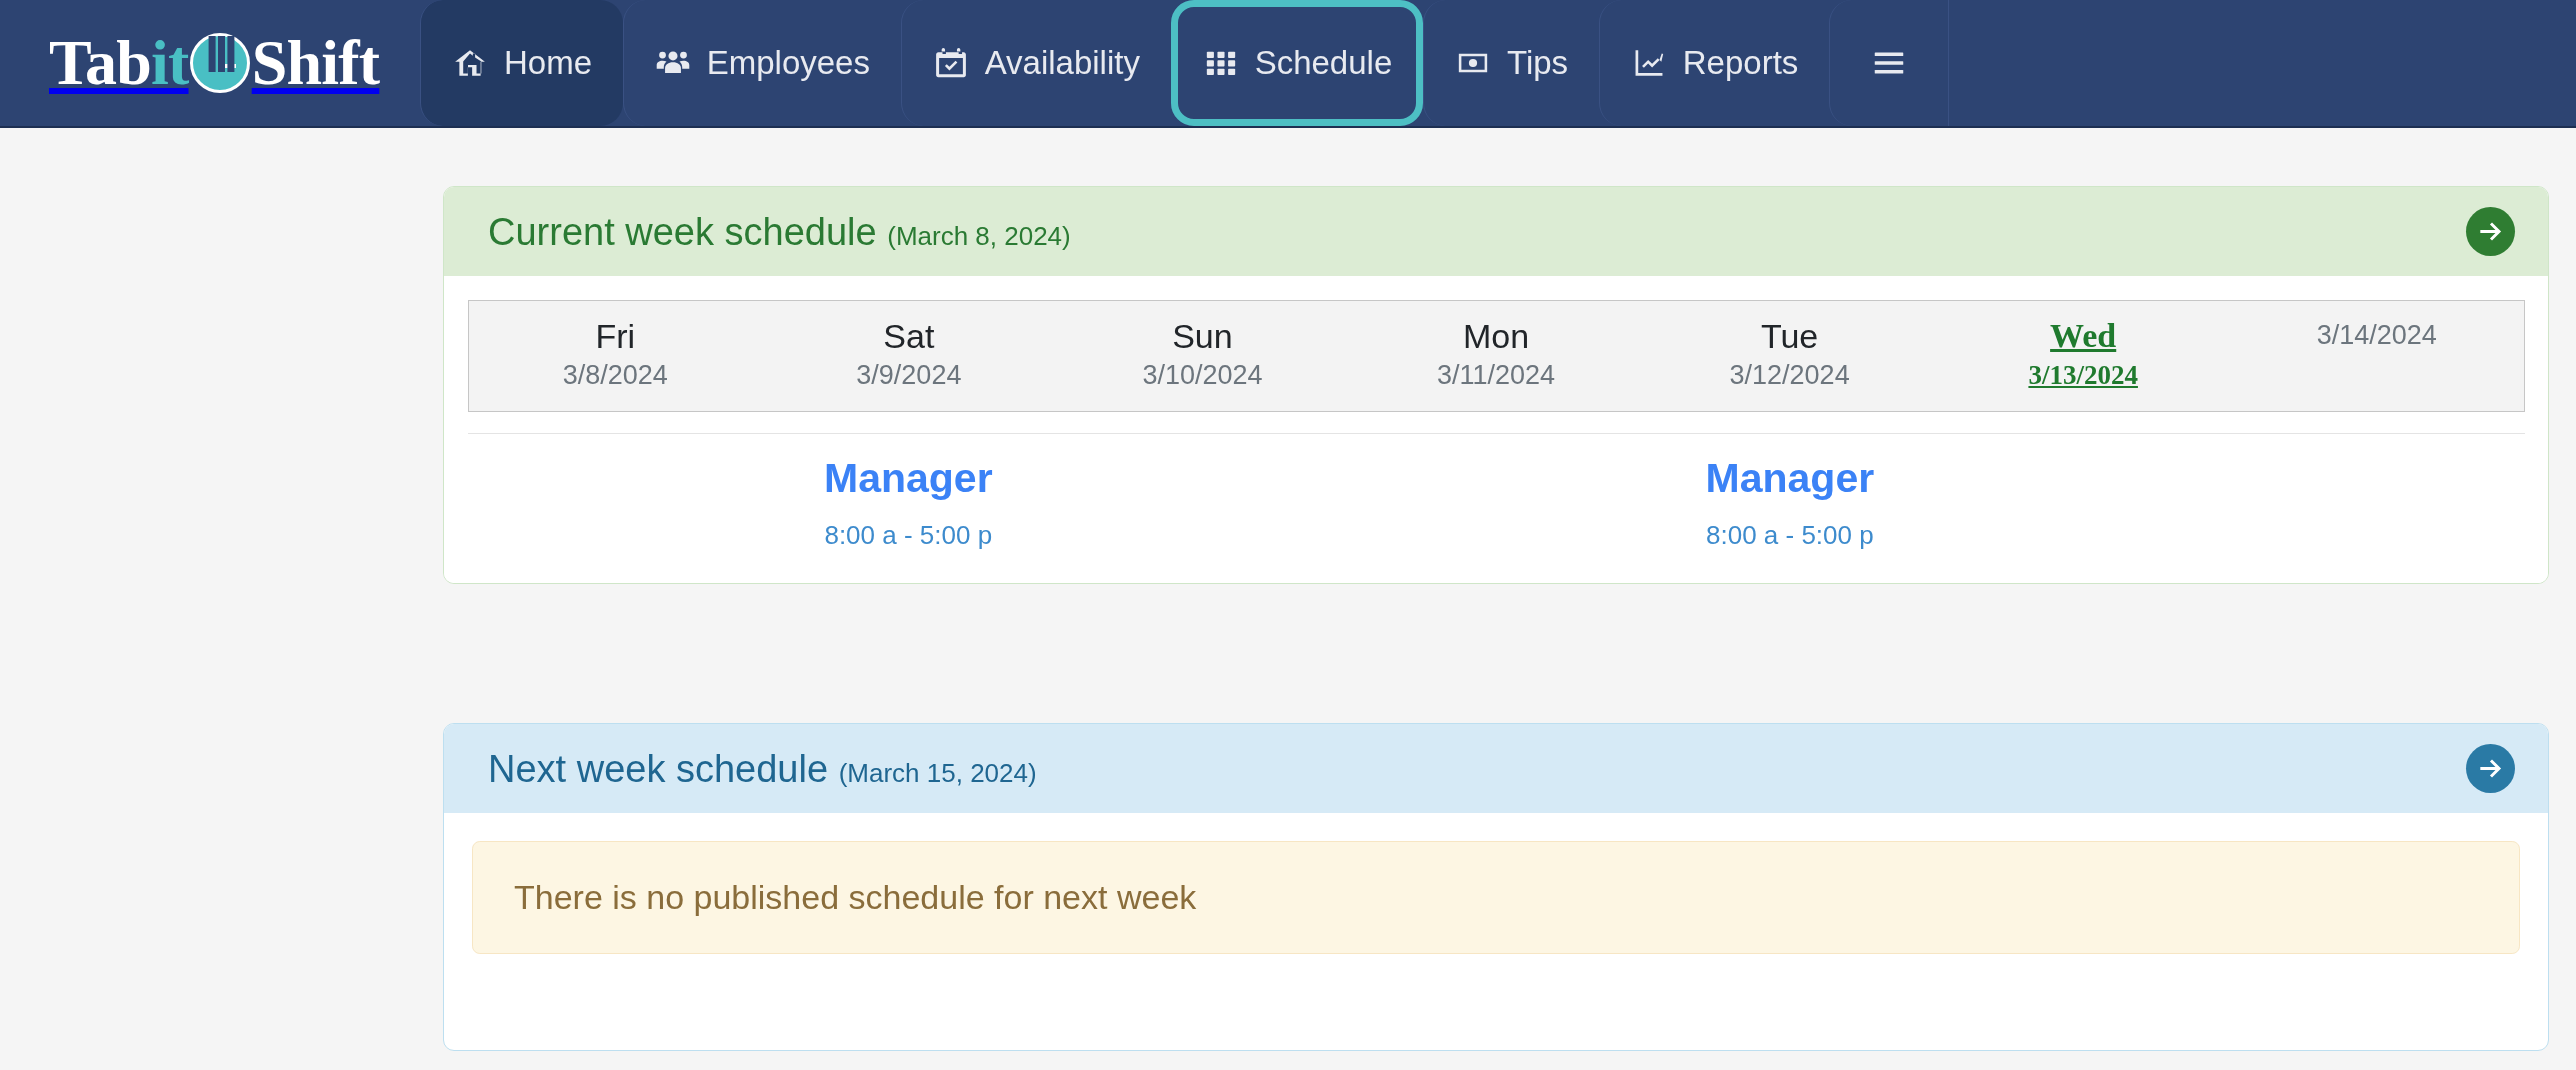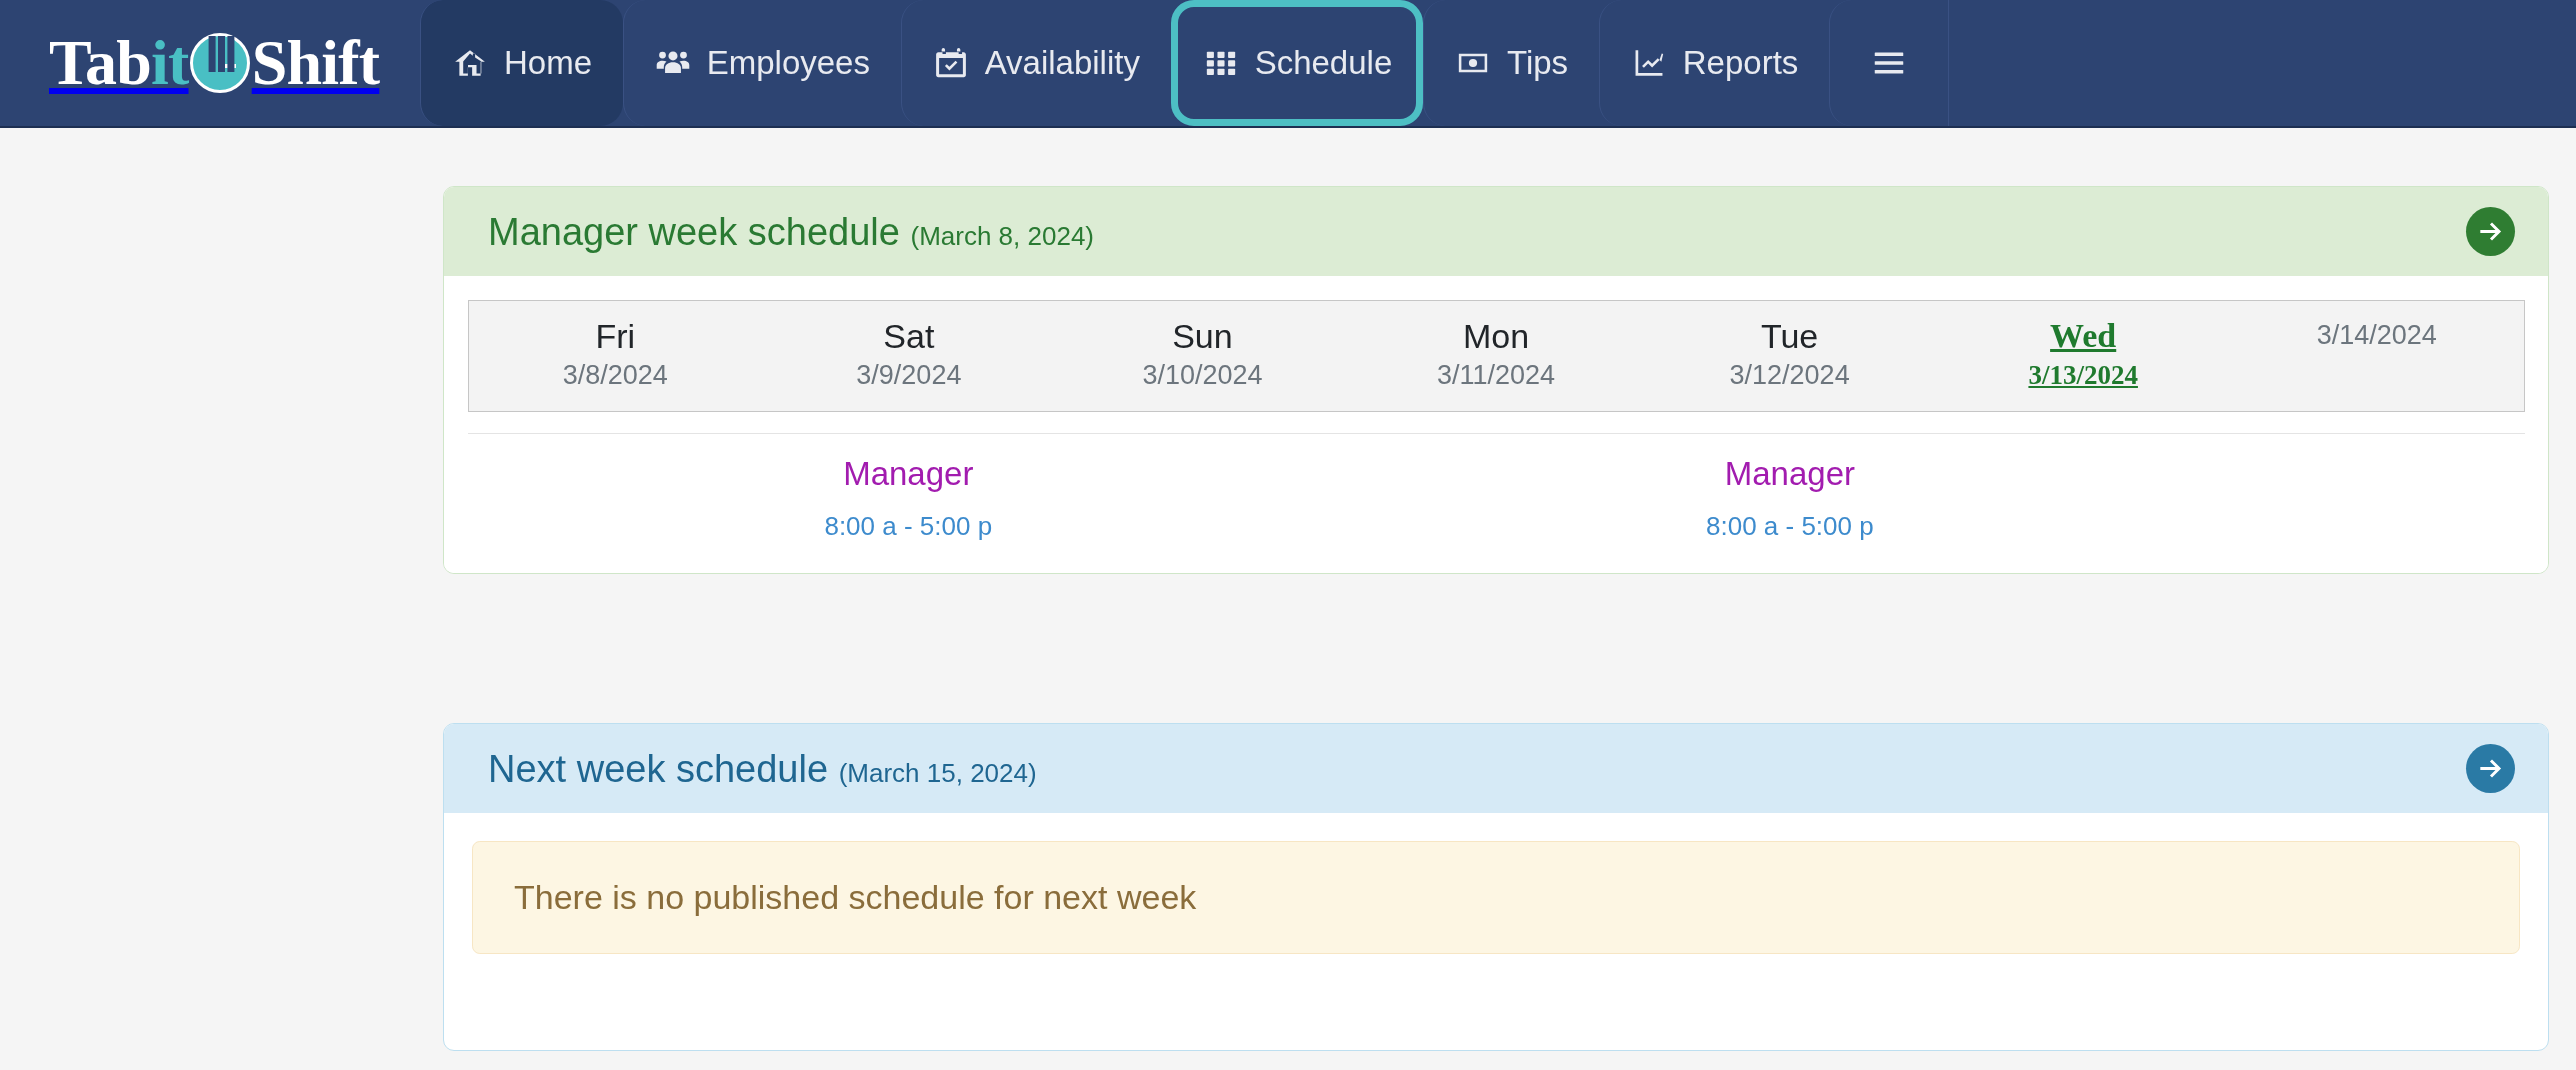--- a/index.html
+++ b/index.html
@@ -171,21 +171,21 @@
   }
 
   .shift-grid {
     display: flex;
     border-top: 1.6px solid #e4e4e4;
     margin: 21px 23.5px 0 23.5px;
     padding-top: 20.4px;
     padding-bottom: 31px;
   }
   .shift-col { flex: 1 1 0; text-align: center; }
-  .shift-role { font-size: 33px; font-weight: normal; color: #a21caf; line-height: 1.2; }
+  .shift-role { font-size: 41px; font-weight: bold; color: #3b82f6; line-height: 1.2; }
   .shift-time { font-size: 26px; color: #3d8bcd; line-height: 1.2; margin-top: 17px; }
 
   
   .alert-wrap { padding: 28px 28px 44px 28px; }
   .alert {
     background: #fdf6e3;
     border: 1.6px solid #f7e6c4;
     border-radius: 7.8px;
     padding: 36px 41px;
     font-size: 34px;
@@ -292,21 +292,21 @@
 
     <div class="nav-spacer"></div>
   </div>
 </div>
 
 <div class="main">
 
   <section class="card card-green">
     <div class="card-head">
       <div class="card-title">
-        <span>Manager week schedule</span>
+        <span>Current week schedule</span>
         <span class="sub">(March 8, 2024)</span>
       </div>
       <div class="arrow-btn">
         <span>
           <svg viewBox="0 0 24 24" width="33" height="33">
               <path d="M13.1 5.4 11.6 6.9l4 4H4.6v2.2h11l-4 4 1.5 1.5 6.6-6.6-6.6-6.6Z"></path>
             </svg>
         </span>
       </div>
     </div>

